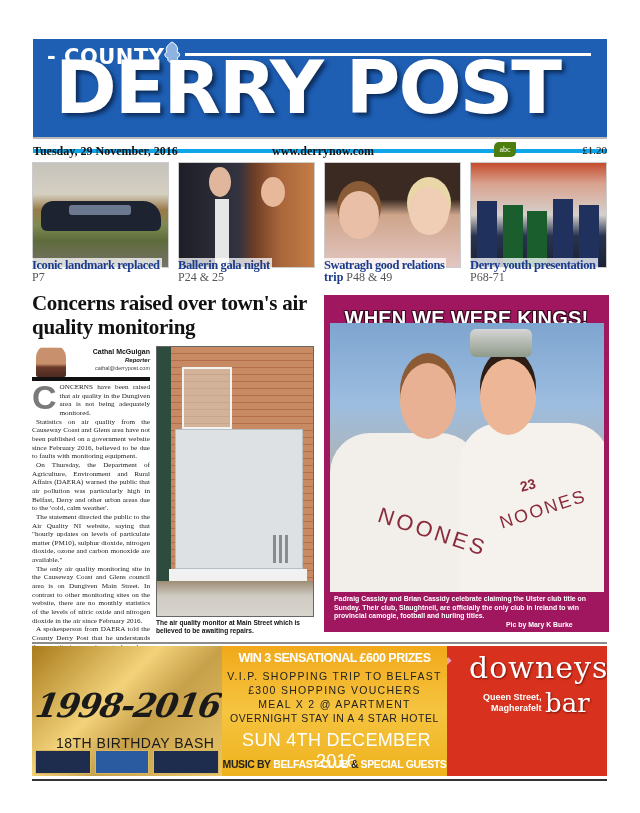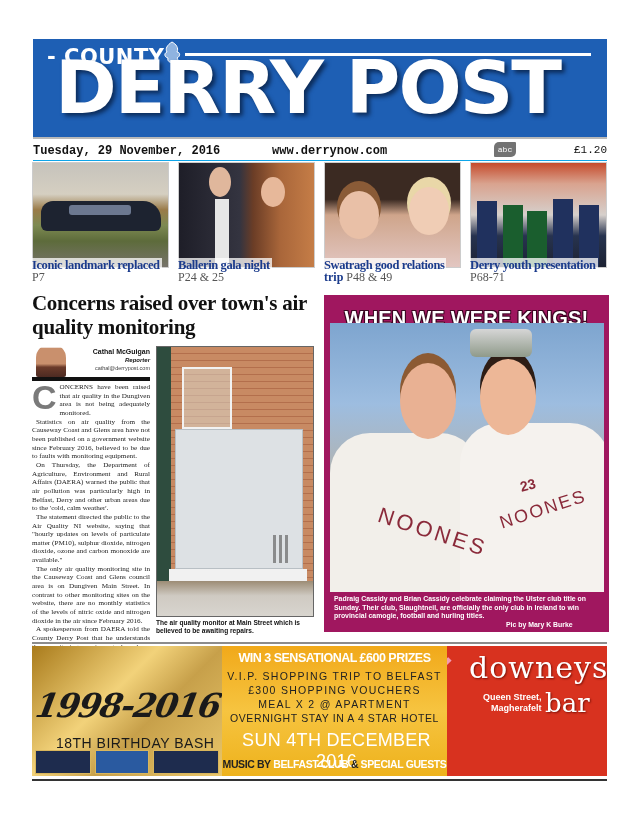--- a/index.html
+++ b/index.html
@@ -7,24 +7,24 @@
   body { font-family: "Liberation Serif", serif; color: #111; position: relative; }
 
   
   .masthead { position: absolute; left: 33px; top: 39px; width: 574px; height: 98px; background: #1e5fb4; overflow: hidden; }
   .masthead .county { position: absolute; left: 14px; top: 6px; color: #fff; font-family: "DejaVu Sans", sans-serif; font-weight: bold; font-size: 21px; letter-spacing: 0.5px; }
   .masthead .leaf { position: absolute; left: 128px; top: 2px; width: 22px; height: 26px; }
   .masthead .rule { position: absolute; left: 152px; right: 16px; top: 14px; height: 3px; background: #fff; }
   .masthead .title { position: absolute; left: 22px; top: 12px; color: #fff; font-family: "DejaVu Sans", sans-serif; font-weight: bold; font-size: 73px; letter-spacing: -2px; line-height: 1; text-shadow: 3px 3px 4px #0c2c5a; white-space: nowrap; transform: scaleX(1.02); transform-origin: left; }
 
   
-  .dateline { position: absolute; left: 33px; top: 137px; width: 574px; height: 24px; border-top: 2px solid #b9b9b9; border-bottom: 1px solid #0ea5e9; font-family: Liberation Mono, monospace; }
+  .dateline { position: absolute; left: 33px; top: 137px; width: 574px; height: 16px; border-top: 2px solid #b9b9b9; border-bottom: 4px solid #0ea5e9; font-family: Liberation Serif, serif; }
   .dateline .date { position: absolute; left: 0; top: 5px; font-size: 12px; font-weight: bold; }
   .dateline .url { position: absolute; left: 239px; top: 5px; font-size: 12px; font-weight: bold; }
-  .dateline .abc { position: absolute; left: 461px; top: 3px; width: 22px; height: 15px; background: #737373; border-radius: 5px 1px 5px 1px; color: #fff; font-size: 8px; text-align: center; line-height: 15px; }
+  .dateline .abc { position: absolute; left: 461px; top: 3px; width: 22px; height: 15px; background: #4d7c0f; border-radius: 5px 1px 5px 1px; color: #fff; font-size: 8px; text-align: center; line-height: 15px; }
   .dateline .price { position: absolute; right: 0; top: 5px; font-size: 11px; }
 
   
   .teaser { position: absolute; top: 162px; width: 163px; height: 120px; }
   .teaser .photo { position: absolute; left: 0; top: 0; width: 137px; height: 106px; overflow: hidden; border: 1px solid #ccc; }
   .teaser .headline { position: absolute; left: 0; top: 96px; font-size: 12.5px; font-weight: bold; color: #1b3b8c; background: rgba(255,255,255,0.75); white-space: nowrap; letter-spacing: -0.4px; padding-right: 2px; }
   .teaser .pages { position: absolute; left: 0; top: 108px; font-size: 12px; color: #555; white-space: nowrap; }
   .teaser .pages b { color: #1b3b8c; }
   .t1 { left: 32px; } .t2 { left: 178px; } .t3 { left: 324px; } .t4 { left: 470px; }
 

